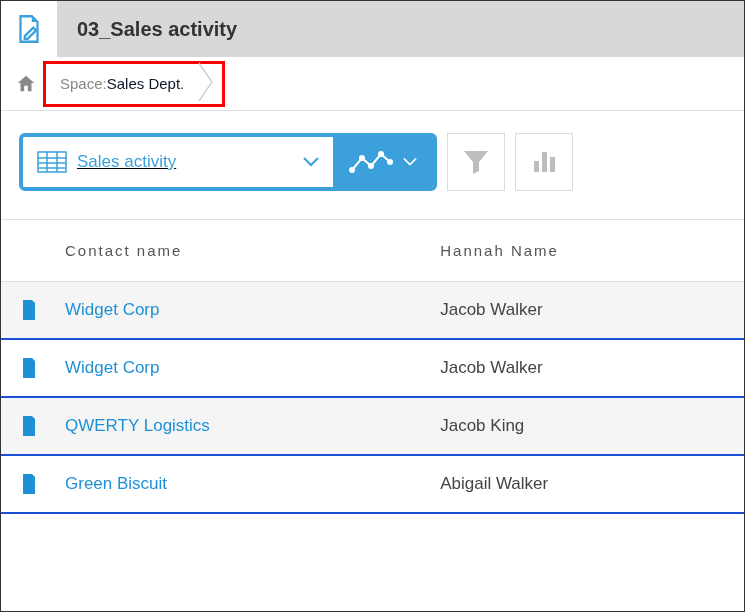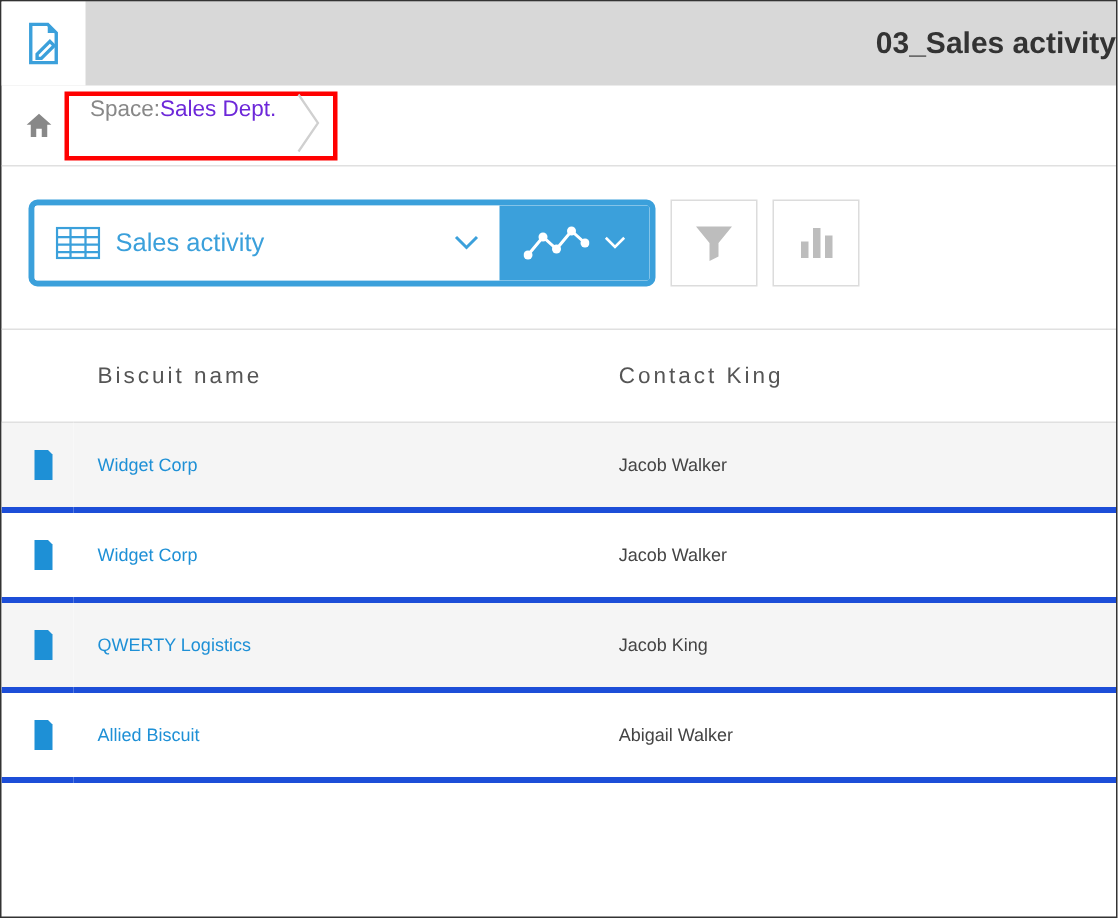--- a/index.html
+++ b/index.html
@@ -11,21 +11,20 @@
       border: 1px solid #333;
       background: #fff;
       overflow: hidden;
     }
     .header {
       display: flex;
       align-items: center;
       background: #d8d8d8;
       height: 56px;
       padding-left: 0;
-      justify-content: space-between;
     }
     .logo-square {
       width: 56px;
       height: 56px;
       background: #fff;
       display: flex;
       align-items: center;
       justify-content: center;
     }
     .header-title {
@@ -49,37 +48,38 @@
     .breadcrumb-box {
       border: 3px solid #f00;
       display: flex;
       align-items: center;
       height: 46px;
       margin-left: 6px;
       padding: 0 8px 0 0;
     }
     .bc-segment {
       display: flex;
-      align-items: flex-start;
+      align-items: center;
       padding: 0 14px;
       height: 100%;
       position: relative;
       color: #888;
       font-size: 15px;
     }
-    .bc-segment .link { color: #6d28d9; }
+    .bc-segment .link { color: #0f172a; }
     .bc-chevron {
       color: #d0d0d0;
     }
     .toolbar {
       display: flex;
       align-items: center;
       padding: 22px 18px 28px 18px;
       gap: 10px;
       border-bottom: 1px solid #e0e0e0;
+      text-decoration: underline;
     }
     .view-combo {
       display: flex;
       border: 4px solid #3ba0db;
       border-radius: 6px;
       overflow: hidden;
       height: 58px;
     }
     .view-select {
       background: #fff;
@@ -125,23 +125,23 @@
       font-weight: normal;
       color: #555;
       letter-spacing: 2px;
       padding: 22px 16px;
       font-size: 15px;
       border-bottom: 1px solid #e0e0e0;
     }
     .icon-col { width: 48px; }
     .table td {
       padding: 18px 16px;
-      border-bottom: 4px solid #1d4ed8;
+      border-bottom: 2px solid #1d4ed8;
       color: #444;
-      font-size: 12px;
+      font-size: 17px;
     }
     .row-alt td { background: #f5f5f5; }
     .cust-link { color: #1e90d6; }
     .doc-icon { color: #1e90d6; display:flex; justify-content:center; }
     th.icon-col, td.icon-cell { padding-left: 10px; padding-right: 2px; }
   </style>
 </head>
 <body>
 
 <div class="header">
@@ -219,22 +219,22 @@
       <rect x="11" y="3" width="5" height="20" fill="#bdbdbd"></rect>
       <rect x="19" y="8" width="5" height="15" fill="#bdbdbd"></rect>
     </svg>
   </div>
 </div>
 
 <table class="table">
   <thead>
     <tr>
       <th class="icon-col"></th>
-      <th>Biscuit name</th>
-      <th>Contact King</th>
+      <th>Contact name</th>
+      <th>Hannah Name</th>
     </tr>
   </thead>
   <tbody id="tbody">
       <tr class="row-alt">
         <td class="icon-cell">
           <span class="doc-icon">
             <svg width="16" height="20" viewBox="0 0 16 20">
               <path fill="#1e90d6" d="M2 0h9l3 3v17H2z"></path>
             </svg>
           </span>
@@ -265,17 +265,17 @@
         <td><span>Jacob King</span></td>
       </tr>
       <tr>
         <td class="icon-cell">
           <span class="doc-icon">
             <svg width="16" height="20" viewBox="0 0 16 20">
               <path fill="#1e90d6" d="M2 0h9l3 3v17H2z"></path>
             </svg>
           </span>
         </td>
-        <td><span class="cust-link">Allied Biscuit</span></td>
+        <td><span class="cust-link">Green Biscuit</span></td>
         <td><span>Abigail Walker</span></td>
       </tr>
     </tbody>
 </table>
 
 </body></html>

